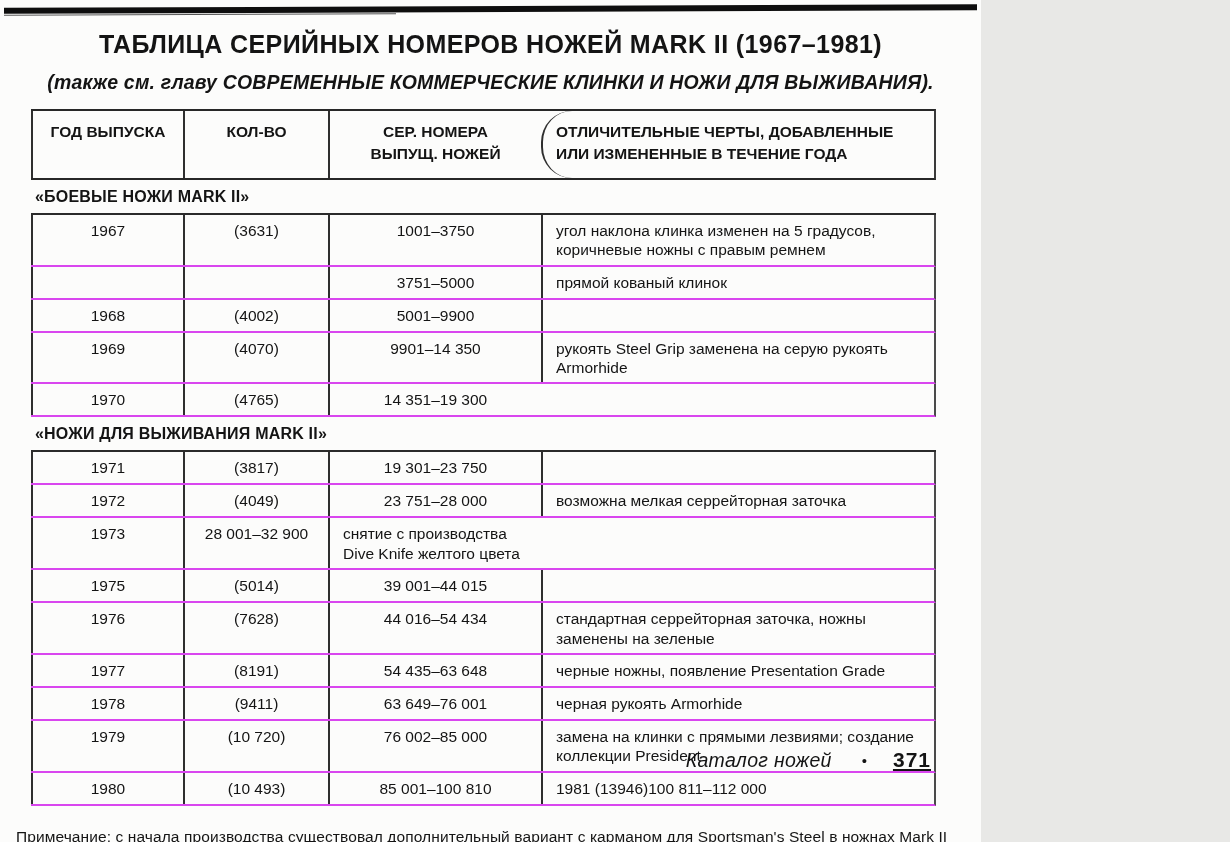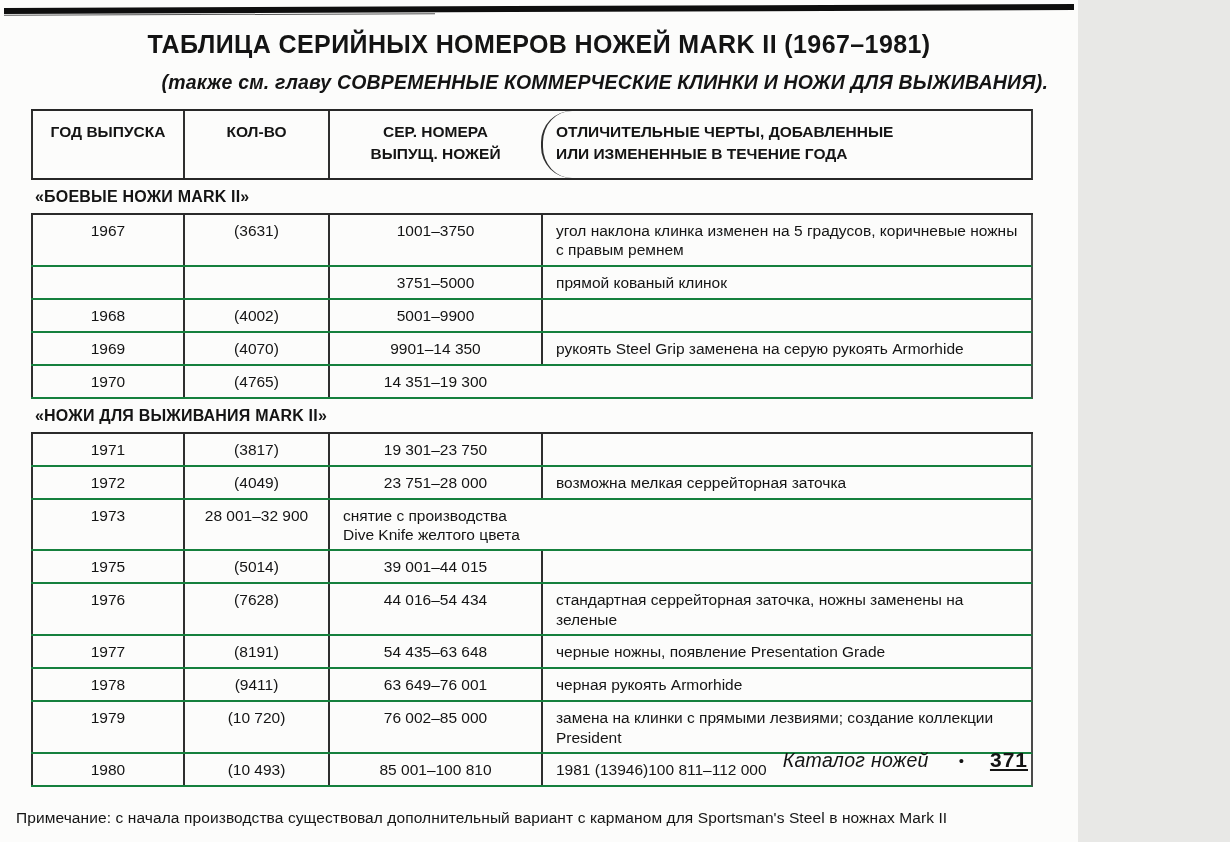--- a/index.html
+++ b/index.html
@@ -1,19 +1,19 @@
 <!DOCTYPE html>
 <html><head>
 <meta charset="utf-8">
 <style>
   * { margin:0; padding:0; box-sizing:border-box; }
   html,body { background:#e8e8e6; }
   .page {
     position:relative;
-    width:1078px; height:842px;
+    width:981px; height:842px;
     background:#fcfcfb;
     font-family:"Liberation Sans", sans-serif;
     color:#141414;
     overflow:hidden;
   }
   .top-rule {
     position:absolute; top:6px; left:4px; right:4px; height:6px;
     background:#0e0e0e;
     transform:rotate(-0.22deg);
   }
@@ -23,21 +23,21 @@
     transform:rotate(-0.2deg);
   }
   .doc-title {
     margin:30px 30px 0 30px;
     text-align:center;
     font-size:25px; font-weight:bold;
     letter-spacing:0.4px;
   }
   .doc-subtitle {
     margin:12px 30px 0 30px;
-    text-align:right;
+    text-align:center;
     font-size:19.5px; font-weight:bold; font-style:italic;
     letter-spacing:0.2px;
   }
   .knife-table {
     margin:15px 45px 0 23px; 
     padding-left:8px;
   }
   .grid-row {
     display:grid;
     grid-template-columns:152px 145px 213px 1fr;
@@ -61,21 +61,21 @@
   }
   .cell { border-left:2px solid #2e2e2e; }
   .section-row {
     padding:8px 4px 7px 4px;
     font-weight:bold;
     font-size:16px;
     border-bottom:2px solid #2b2b2b;
     letter-spacing:0.2px;
   }
   .data-row {
-    border-bottom:2px solid #15803d;
+    border-bottom:2px solid #d946ef;
     border-right:2px solid #4a4a4a;
   }
   .data-row .cell {
     padding:6px 4px 5px 4px;
     font-size:15.5px;
     text-align:center;
     min-height:31px;
     line-height:1.25;
   }
   .data-row .cell.feat {

